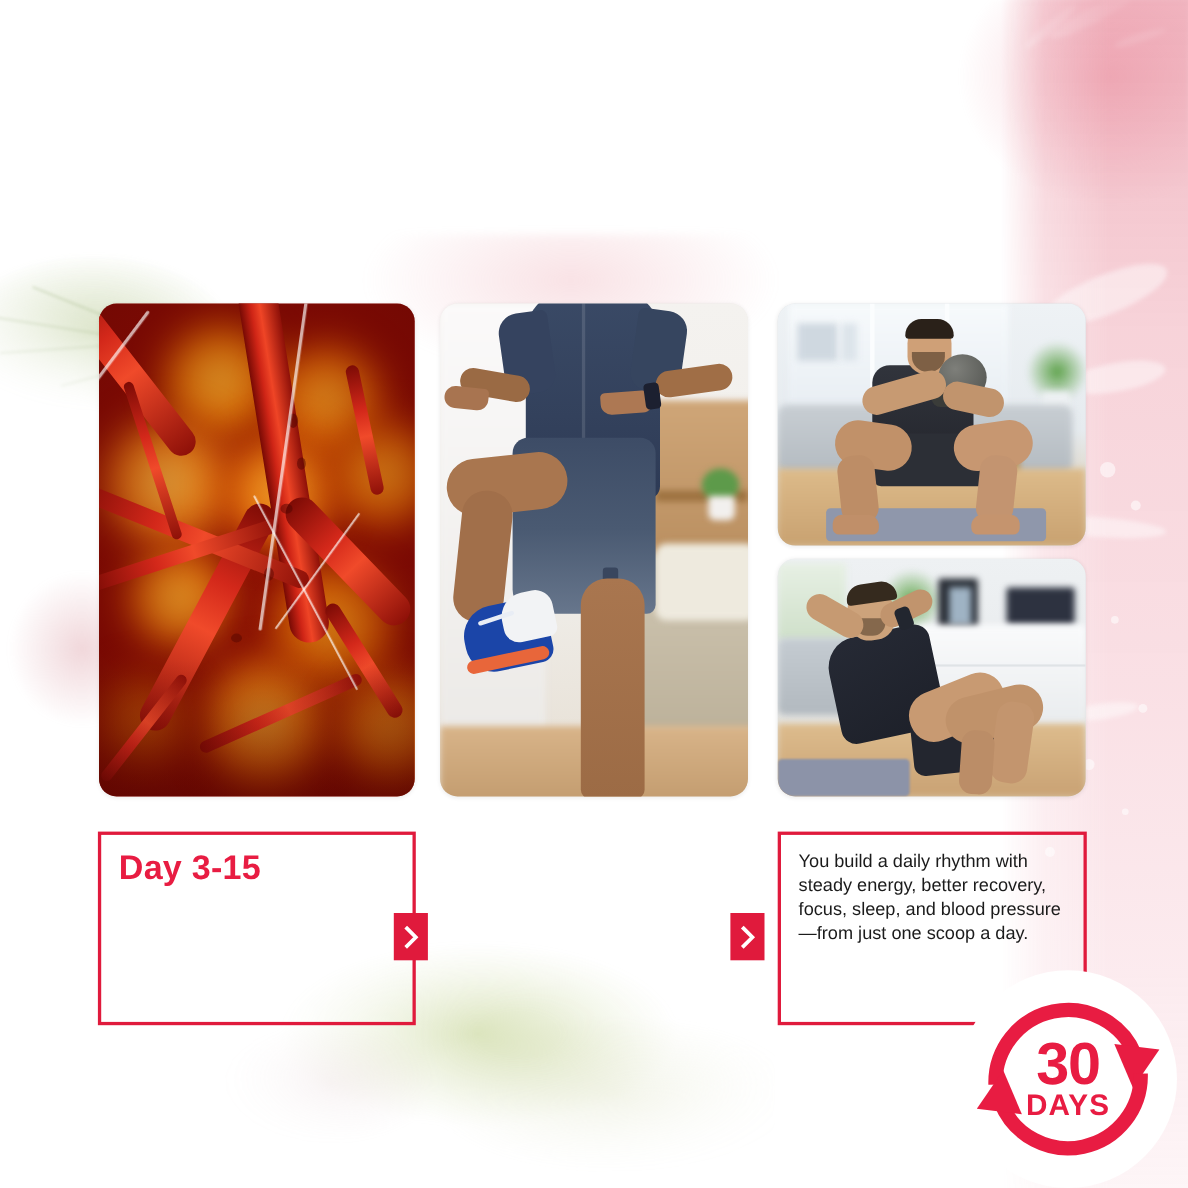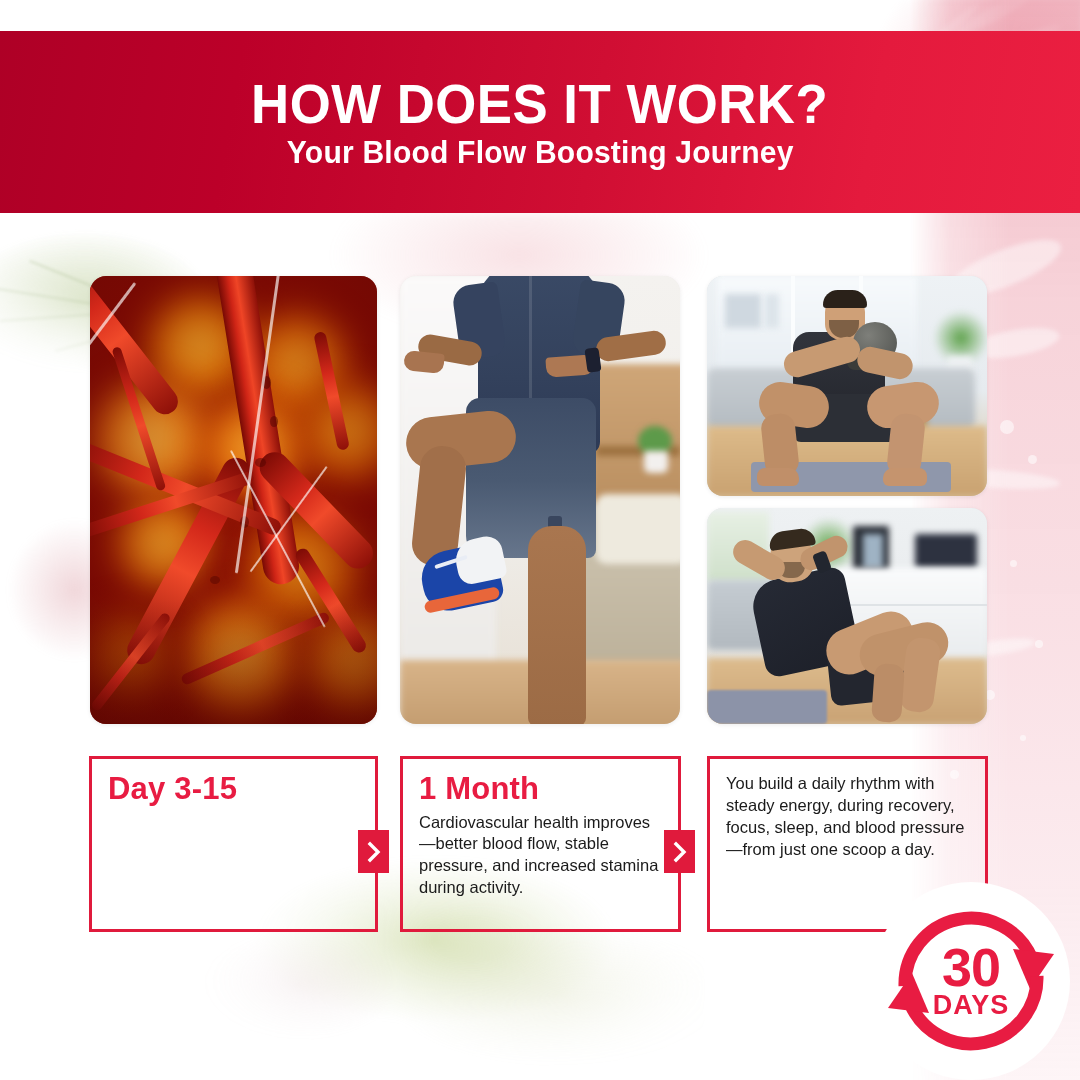--- a/index.html
+++ b/index.html
@@ -190,24 +190,20 @@
       <div class="bub" style="left:100px;top:560px;width:7px;height:7px;"></div>
       <div class="bub" style="left:45px;top:600px;width:12px;height:12px;"></div>
       <div class="bub" style="left:125px;top:640px;width:8px;height:8px;"></div>
       <div class="bub" style="left:75px;top:690px;width:10px;height:10px;"></div>
       <div class="bub" style="left:110px;top:735px;width:6px;height:6px;"></div>
       <div class="bub" style="left:40px;top:770px;width:9px;height:9px;"></div>
       <div class="streak" style="left:55px;top:640px;width:70px;height:14px;transform:rotate(-8deg);"></div>
     </div>
   </div>
 
-  <div class="header-band">
-    <h1 class="header-title">HOW DOES IT WORK?</h1>
-    <h2 class="header-sub">Your Blood Flow Boosting Journey</h2>
-  </div>
 
   <div class="media-row">
 
     <div class="media-card m1">
       <div class="sc">
 
         <div class="glow" style="left:50px;top:10px;width:120px;height:120px;background:radial-gradient(circle,#ffd24a 0%,#ff8a00 45%,rgba(170,30,0,0) 72%);"></div>
         <div class="glow" style="left:150px;top:30px;width:115px;height:115px;background:radial-gradient(circle,#ffc63a 0%,#f97800 48%,rgba(160,25,0,0) 73%);"></div>
         <div class="glow" style="left:-5px;top:95px;width:135px;height:135px;background:radial-gradient(circle,#ffd85c 0%,#ff8c10 45%,rgba(160,25,0,0) 73%);"></div>
         <div class="glow" style="left:105px;top:110px;width:120px;height:120px;background:radial-gradient(circle,#ffc845 0%,#fa7c05 47%,rgba(150,22,0,0) 73%);"></div>
@@ -380,27 +376,23 @@
       </div>
     </div>
   </div>
 
   <div class="cards">
 
     <div class="card c1">
       <p class="card-title">Day 3-15</p>
     </div>
 
-    <div class="card c2">
-      <p class="card-title">1 Month</p>
-      <p class="card-body">Cardiovascular health improves—better blood flow, stable pressure, and increased stamina during activity.</p>
-    </div>
 
     <div class="card c3">
-      <p class="card-body">You build a daily rhythm with steady energy, during recovery, focus, sleep, and blood pressure—from just one scoop a day.</p>
+      <p class="card-body">You build a daily rhythm with steady energy, better recovery, focus, sleep, and blood pressure—from just one scoop a day.</p>
     </div>
   </div>
 
   <div class="chev chev1">
     <svg width="16" height="24" viewBox="0 0 16 24" aria-hidden="true">
       <polyline points="4,4 12,12 4,20" fill="none" stroke="#ffffff" stroke-width="3.4" stroke-linecap="square" stroke-linejoin="miter"></polyline>
     </svg>
   </div>
   <div class="chev chev2">
     <svg width="16" height="24" viewBox="0 0 16 24" aria-hidden="true">

